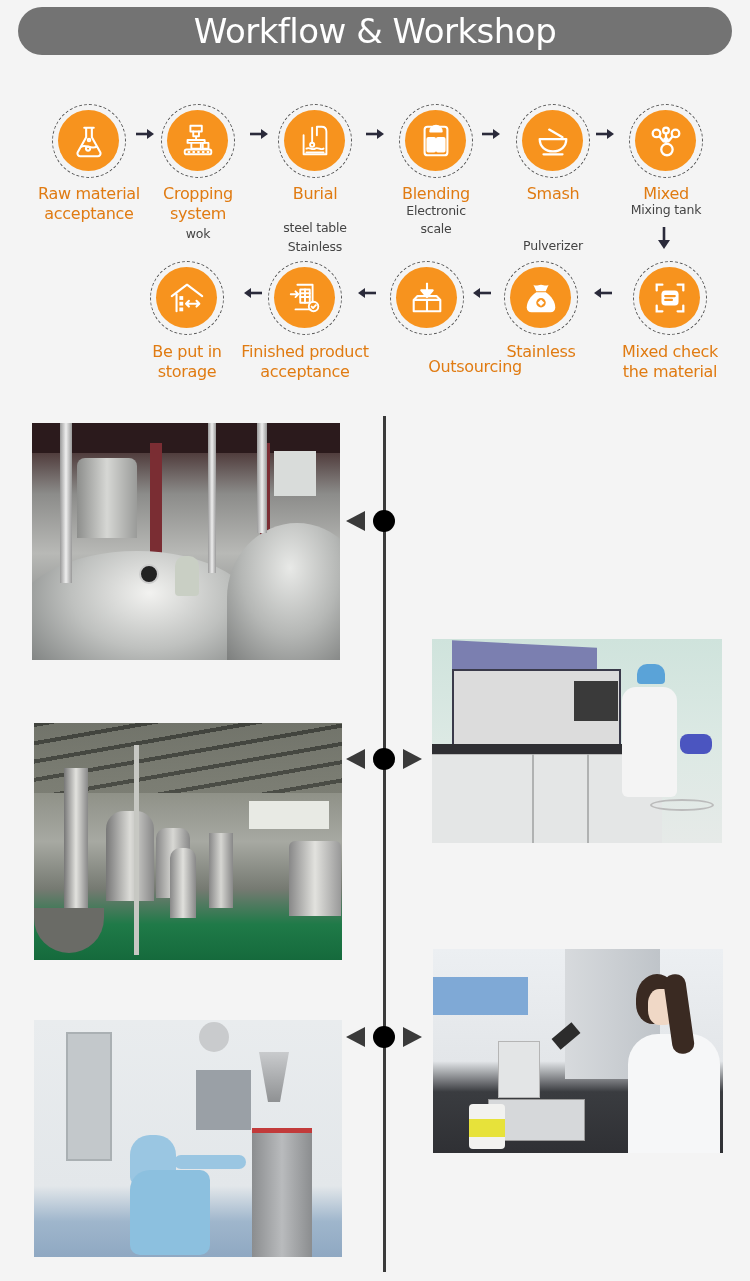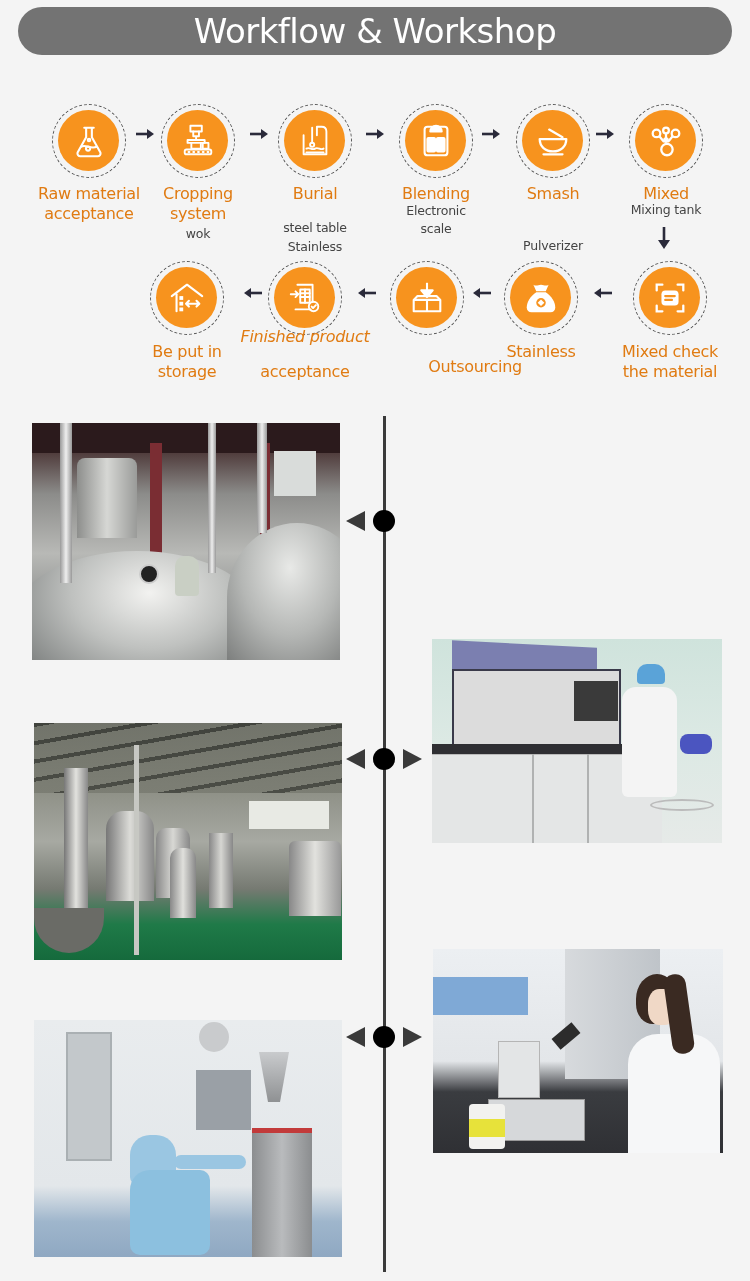--- a/index.html
+++ b/index.html
@@ -237,21 +237,21 @@
           <path d="M12 6h16v18"></path>
           <path d="M5 16h8M10 13l3 3-3 3"></path>
           <rect x="15" y="11" width="10" height="14"></rect>
           <path d="M15 15h10M15 19h10M20 11v14"></path>
           <path d="M10 32h16"></path>
           <circle cx="29" cy="29" r="5"></circle>
           <path d="M27 29l1.5 1.5 3-3"></path>
         </svg>
     </div>
   </div>
-  <div class="lbl" style="top:66px;font-style:italic;">Finished product</div>
+  <div class="lbl" style="top:81px;">Finished product</div>
   <div class="lbl" style="top:101px;">acceptance</div>
 </div>
 
 <div class="arrow" style="left:244px;top:288px;">
     <svg viewBox="0 0 18 10">
       <path d="M6 5h12" stroke="#2a2a3a" stroke-width="2.6"></path>
       <path d="M7 0L0 5l7 5z" fill="#2a2a3a"></path>
     </svg>
   </div>
 

